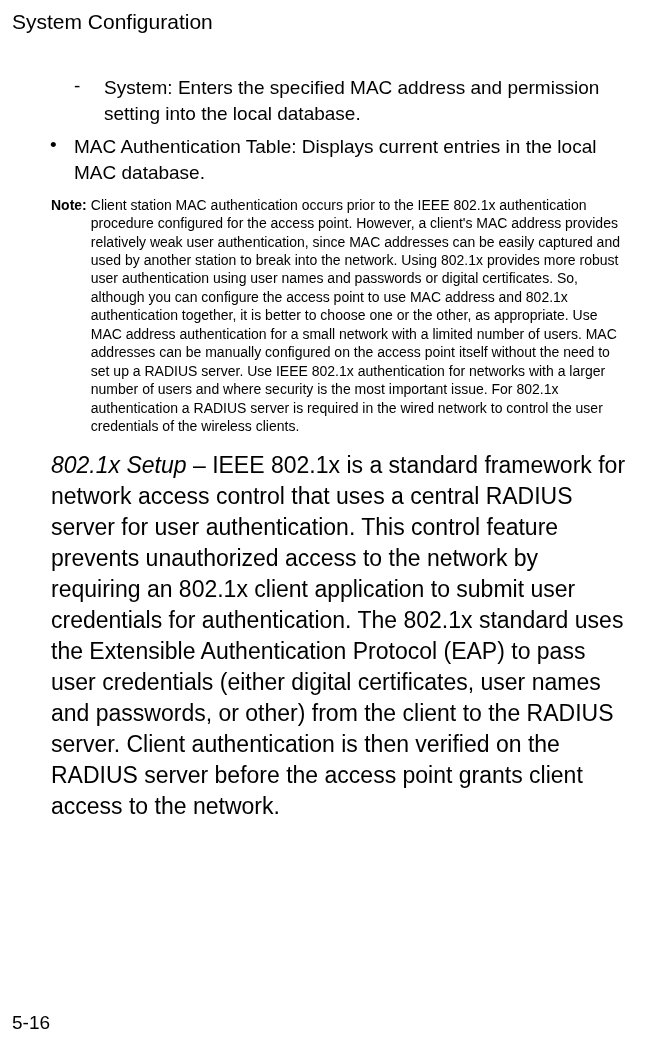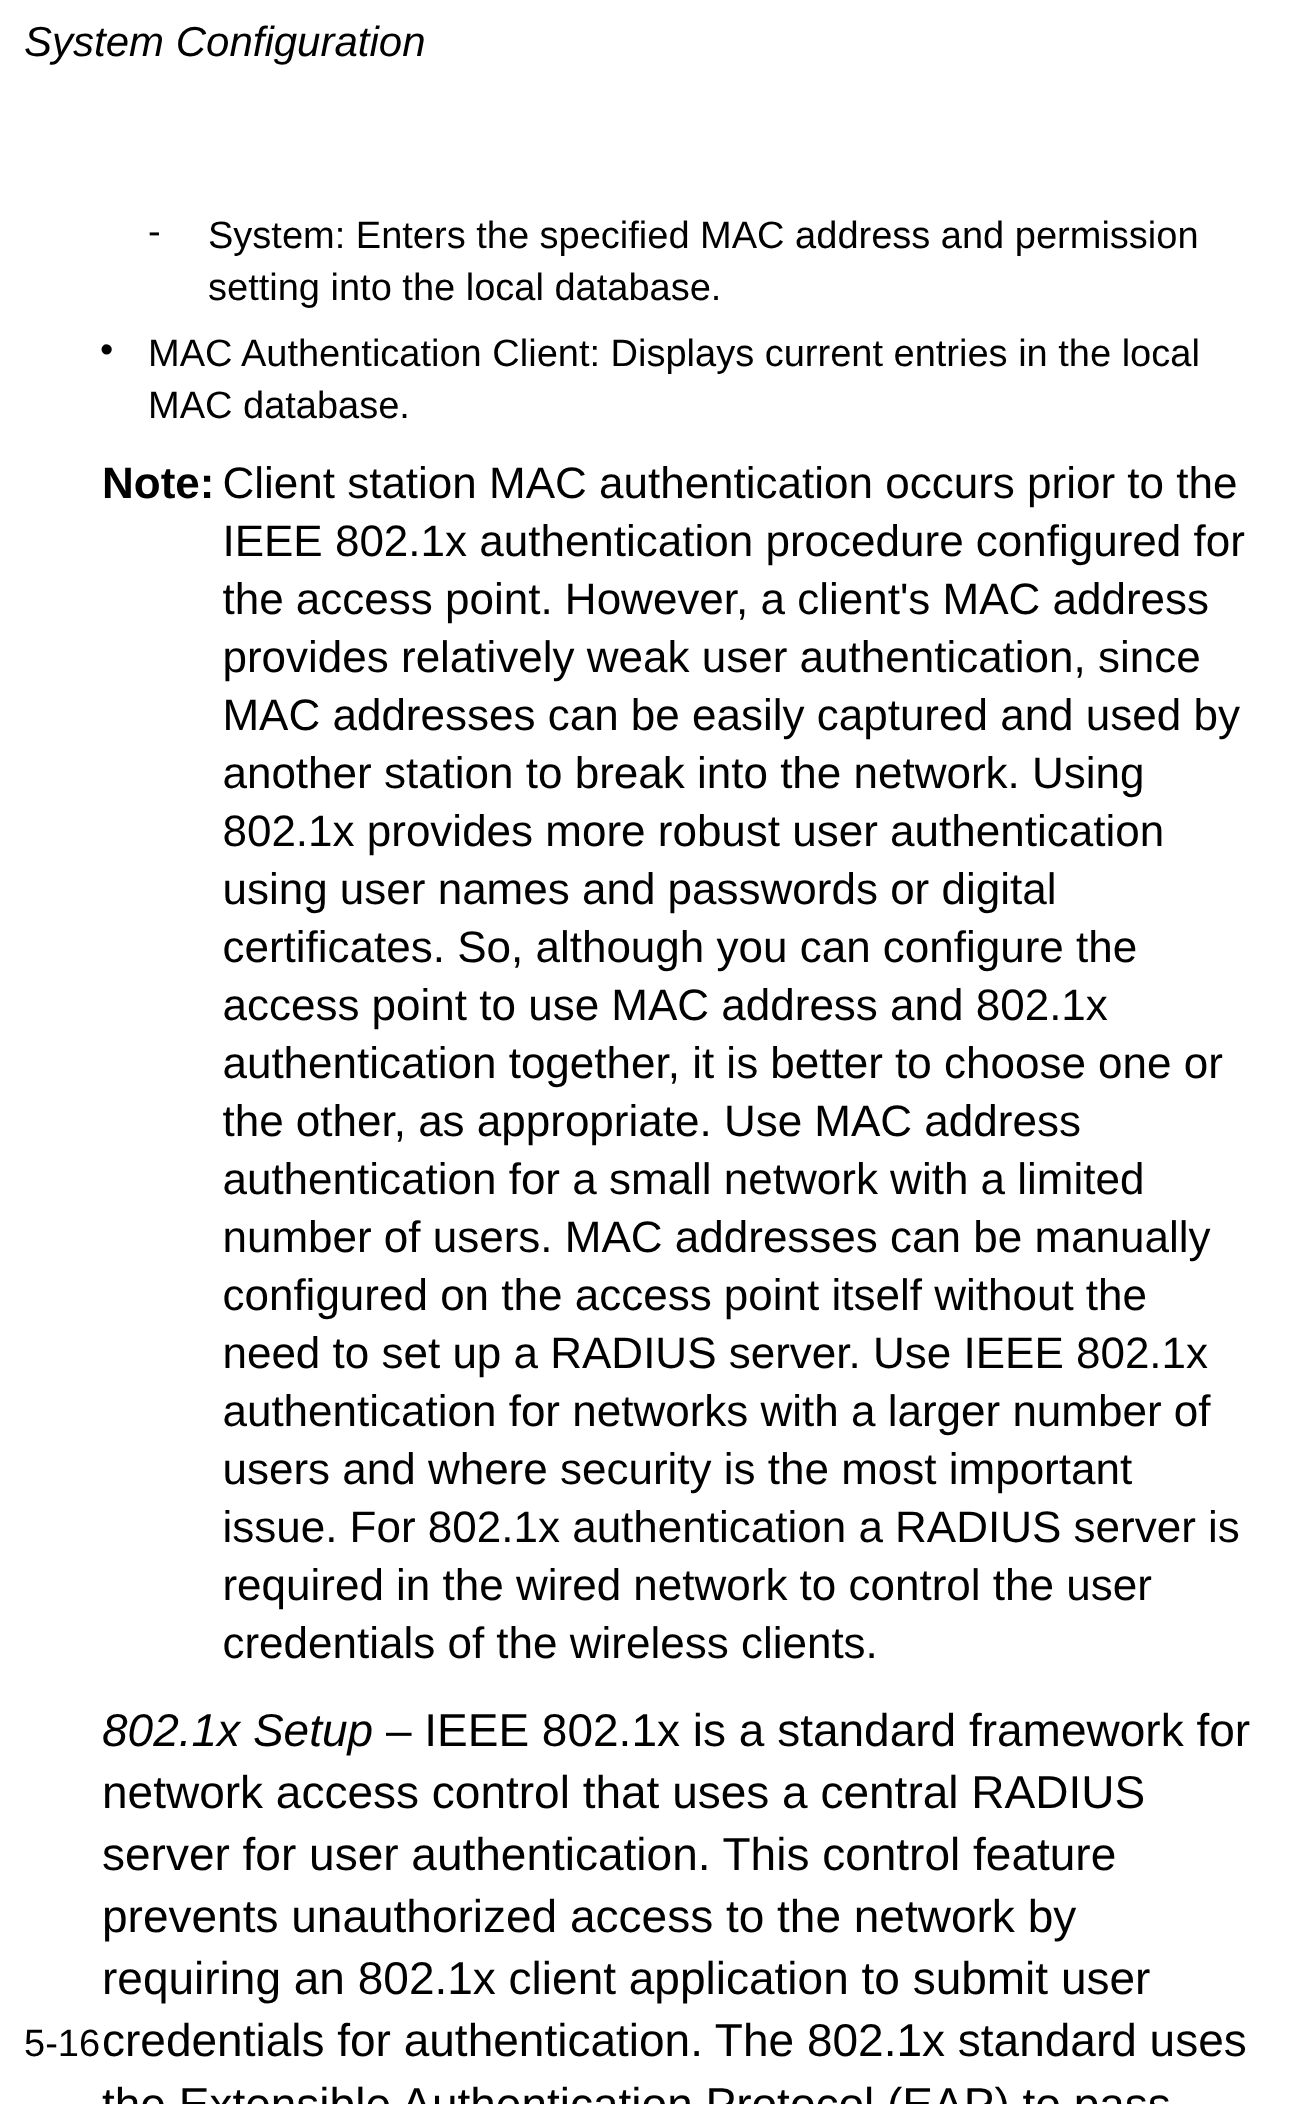--- a/index.html
+++ b/index.html
@@ -10,24 +10,23 @@
       font-family: Arial, Helvetica, sans-serif;
       color: #000;
       background: #fff;
       position: relative;
       overflow: hidden;
     }
     .page {
       padding: 10px 24px 0 12px;
     }
     .header {
-      font-style: italic;
       font-size: 21px;
       font-weight: 400;
-      margin-bottom: 72px;
+      margin-bottom: 41px;
     }
     .content {
       padding-left: 62px;
     }
     .dash-item {
       display: flex;
       margin-bottom: 2px;
     }
     .dash-bullet {
       width: 30px;
@@ -49,21 +48,21 @@
       flex-shrink: 0;
       font-size: 19px;
       text-align: left;
     }
     .bullet-text {
       font-size: 19px;
       line-height: 1.35;
     }
     .note-block {
       display: flex;
-      font-size: 22px;
+      font-size: 14px;
       line-height: 1.32;
       margin-left: -23px;
       margin-bottom: 14px;
     }
     .note-label {
       font-weight: bold;
       flex-shrink: 0;
       padding-right: 4px;
     }
     .note-body {
@@ -93,21 +92,21 @@
 
   <div class="content">
 
     <div class="dash-item">
       <div class="dash-bullet">-</div>
       <div class="dash-text">System: Enters the specified MAC address and permission setting into the local database.</div>
     </div>
 
     <div class="bullet-item">
       <div class="bullet-mark">•</div>
-      <div class="bullet-text">MAC Authentication Client: Displays current entries in the local MAC database.</div>
+      <div class="bullet-text">MAC Authentication Table: Displays current entries in the local MAC database.</div>
     </div>
 
     <div class="note-block">
       <div class="note-label">Note:</div>
       <div class="note-body">Client station MAC authentication occurs prior to the IEEE 802.1x authentication procedure configured for the access point. However, a client's MAC address provides relatively weak user authentication, since MAC addresses can be easily captured and used by another station to break into the network. Using 802.1x provides more robust user authentication using user names and passwords or digital certificates. So, although you can configure the access point to use MAC address and 802.1x authentication together, it is better to choose one or the other, as appropriate. Use MAC address authentication for a small network with a limited number of users. MAC addresses can be manually configured on the access point itself without the need to set up a RADIUS server. Use IEEE 802.1x authentication for networks with a larger number of users and where security is the most important issue. For 802.1x authentication a RADIUS server is required in the wired network to control the user credentials of the wireless clients.</div>
     </div>
 
     <div class="para">
       <span class="italic-run">802.1x Setup</span><span> – IEEE 802.1x is a standard framework for network access control that uses a central RADIUS server for user authentication. This control feature prevents unauthorized access to the network by requiring an 802.1x client application to submit user credentials for authentication. The 802.1x standard uses the Extensible Authentication Protocol (EAP) to pass user credentials (either digital certificates, user names and passwords, or other) from the client to the RADIUS server. Client authentication is then verified on the RADIUS server before the access point grants client access to the network.</span>
     </div>

